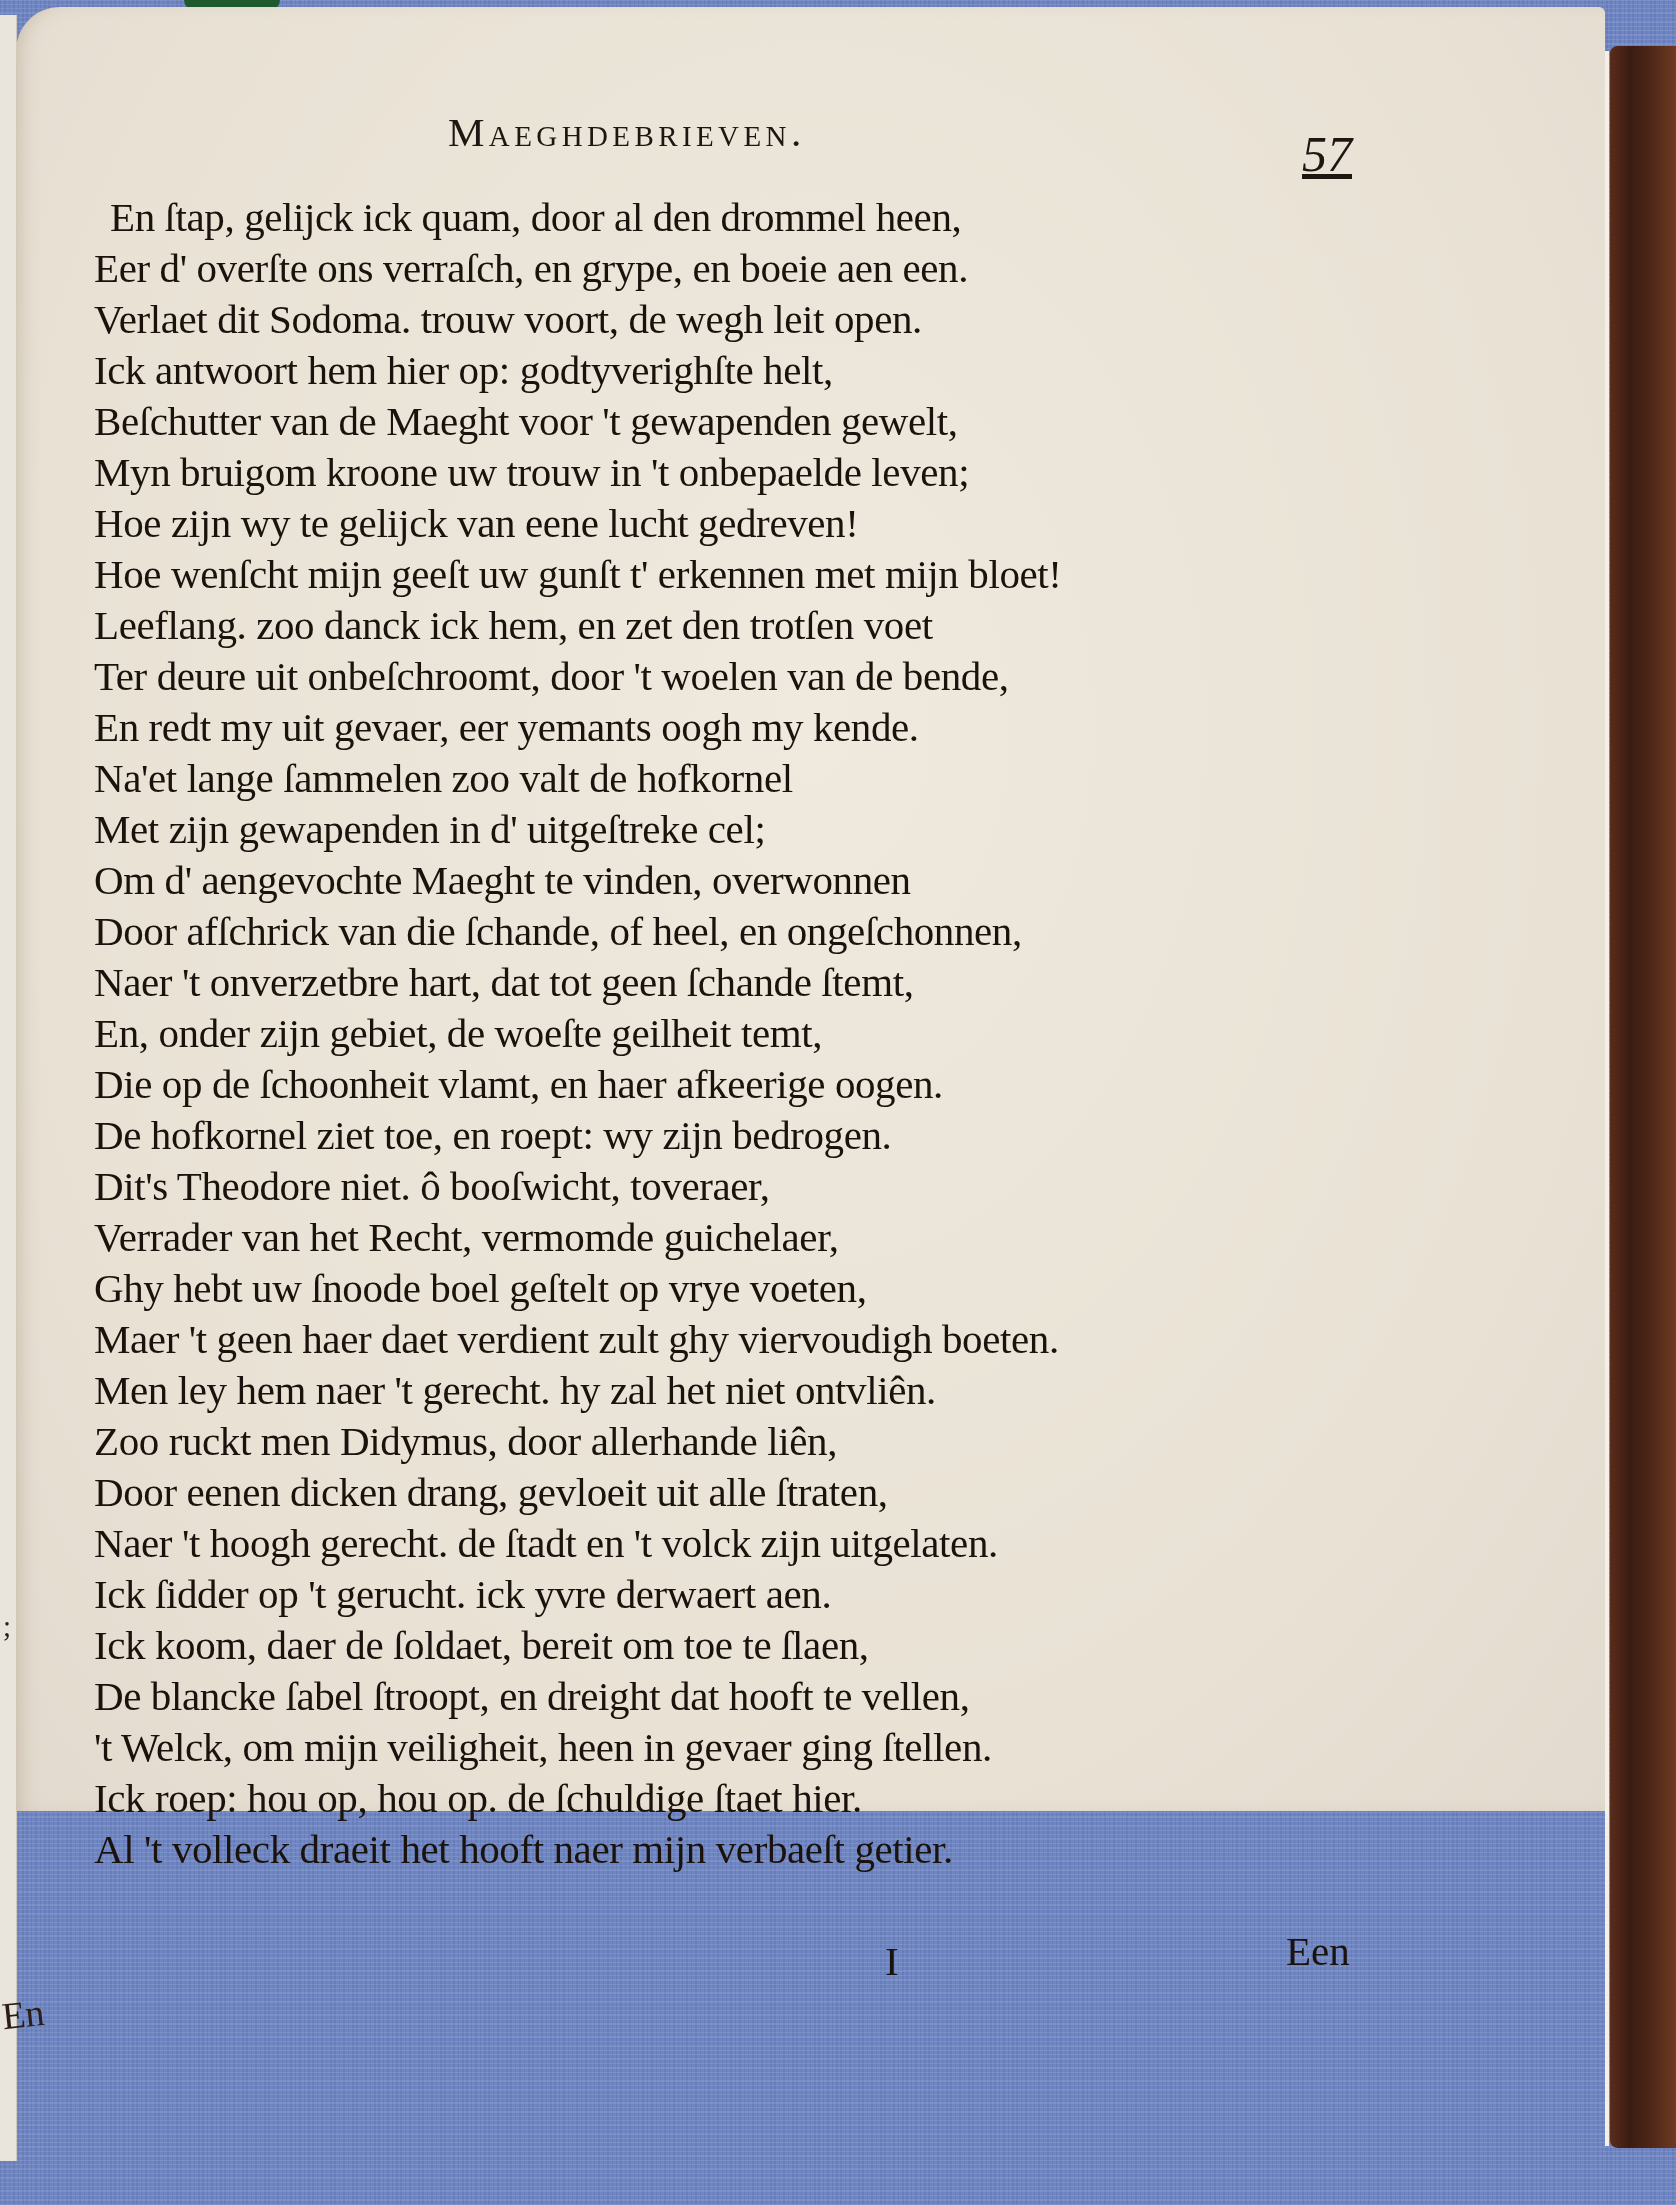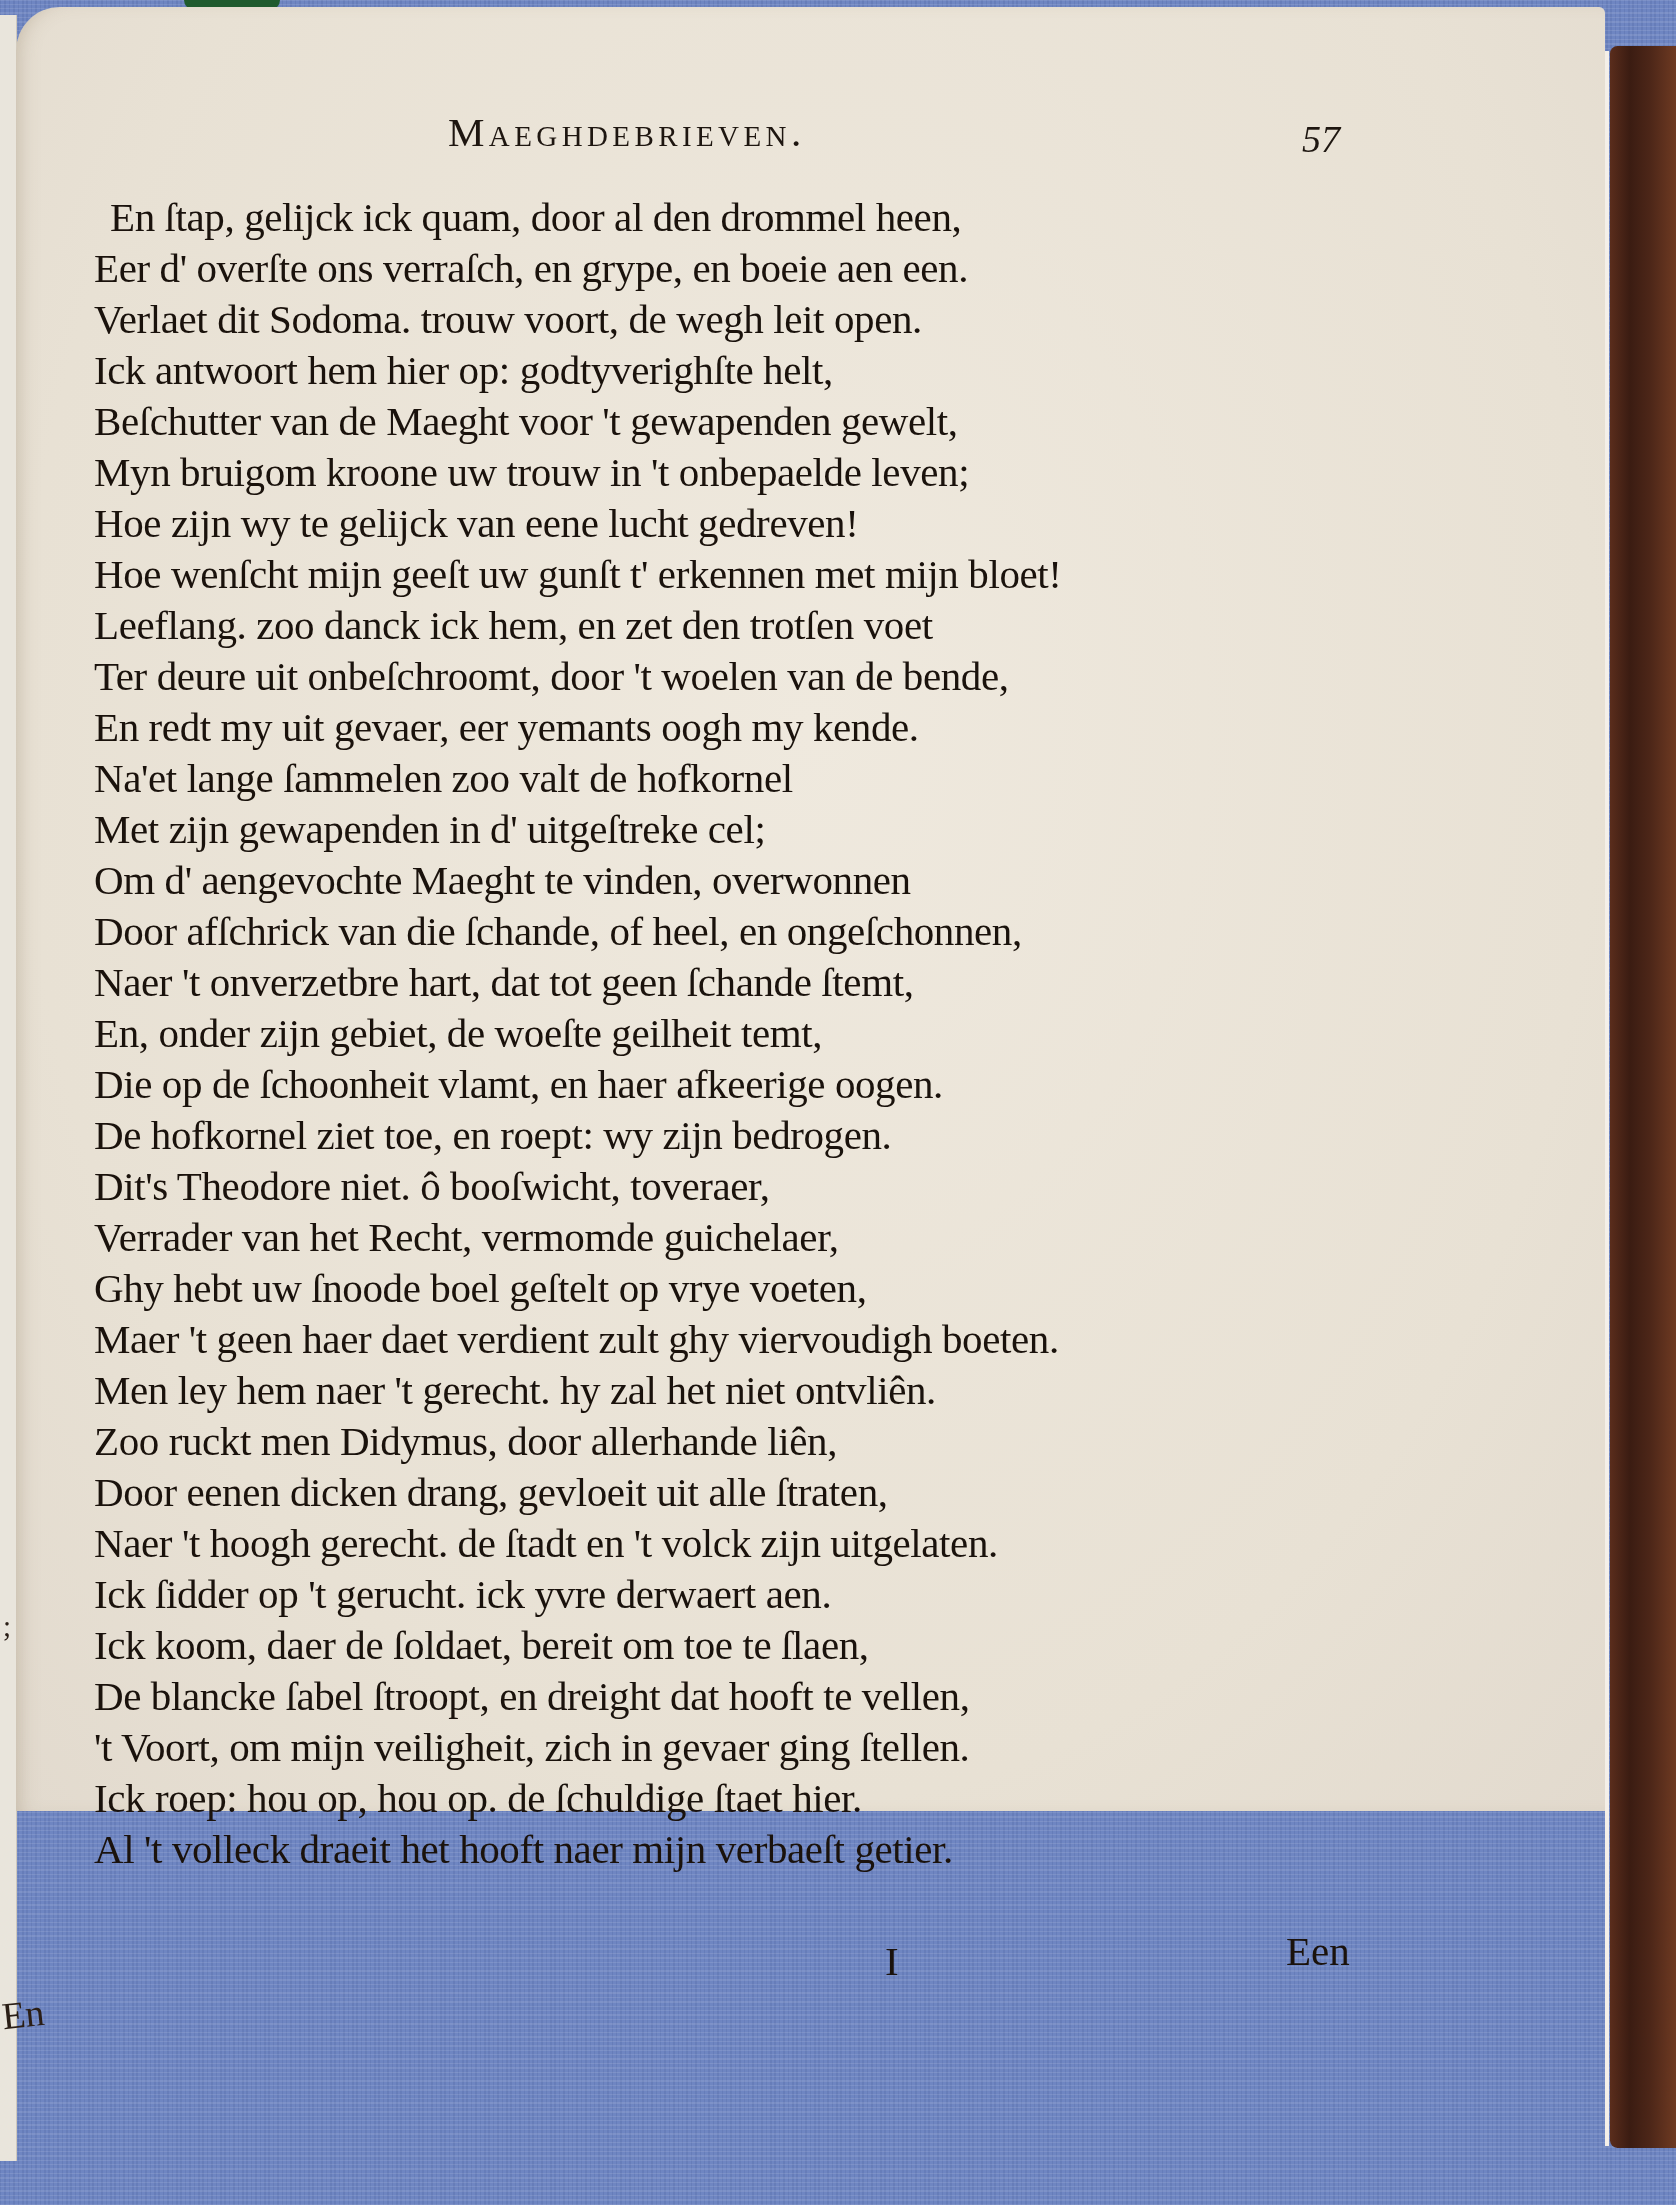--- a/index.html
+++ b/index.html
@@ -40,21 +40,21 @@
       background-image: radial-gradient(ellipse at 50% 40%, #efe9de 0%, #e8e1d4 70%, #e2dace 100%);
       border-radius: 44px 5.9px 0 0;
       box-shadow: inset 13.2px 0 22px -13.2px rgba(120,100,70,0.35);
     }
     .running-head {
       position: absolute; left: 432px; top: 101px;
       font-size: 41px; letter-spacing: 4.4px; color: #1e1610;
       font-variant: small-caps;
     }
     .page-number {
-      position: absolute; left: 1286px; top: 110px; font-size: 38px; color: #1e1610; font-style: italic;
+      position: absolute; left: 1286px; top: 118px; font-size: 50px; color: #1e1610; font-style: italic; text-decoration: underline;
     }
     .verse {
       position: absolute; left: 66px; top: 173px; width: 1308px;
       margin: 12px; padding: 0; list-style: none;
     }
     .verse li {
       height: 51px; line-height: 51px;
       font-size: 41px; color: #1a120c; white-space: nowrap;
       letter-spacing: -0.4px;
     }
@@ -107,21 +107,21 @@
     <li>Verrader van het Recht, vermomde guichelaer,</li>
     <li>Ghy hebt uw ſnoode boel geſtelt op vrye voeten,</li>
     <li>Maer 't geen haer daet verdient zult ghy viervoudigh boeten.</li>
     <li>Men ley hem naer 't gerecht. hy zal het niet ontvliên.</li>
     <li>Zoo ruckt men Didymus, door allerhande liên,</li>
     <li>Door eenen dicken drang, gevloeit uit alle ſtraten,</li>
     <li>Naer 't hoogh gerecht. de ſtadt en 't volck zijn uitgelaten.</li>
     <li>Ick ſidder op 't gerucht. ick yvre derwaert aen.</li>
     <li>Ick koom, daer de ſoldaet, bereit om toe te ſlaen,</li>
     <li>De blancke ſabel ſtroopt, en dreight dat hooft te vellen,</li>
-    <li>'t Voort, om mijn veiligheit, zich in gevaer ging ſtellen.</li>
+    <li>'t Welck, om mijn veiligheit, heen in gevaer ging ſtellen.</li>
     <li>Ick roep: hou op, hou op. de ſchuldige ſtaet hier.</li>
     <li>Al 't volleck draeit het hooft naer mijn verbaeſt getier.</li>
   </ol>
 
   <div class="signature">I</div>
   <div class="catchword">Een</div>
 </div>
 
 
 </body></html>

